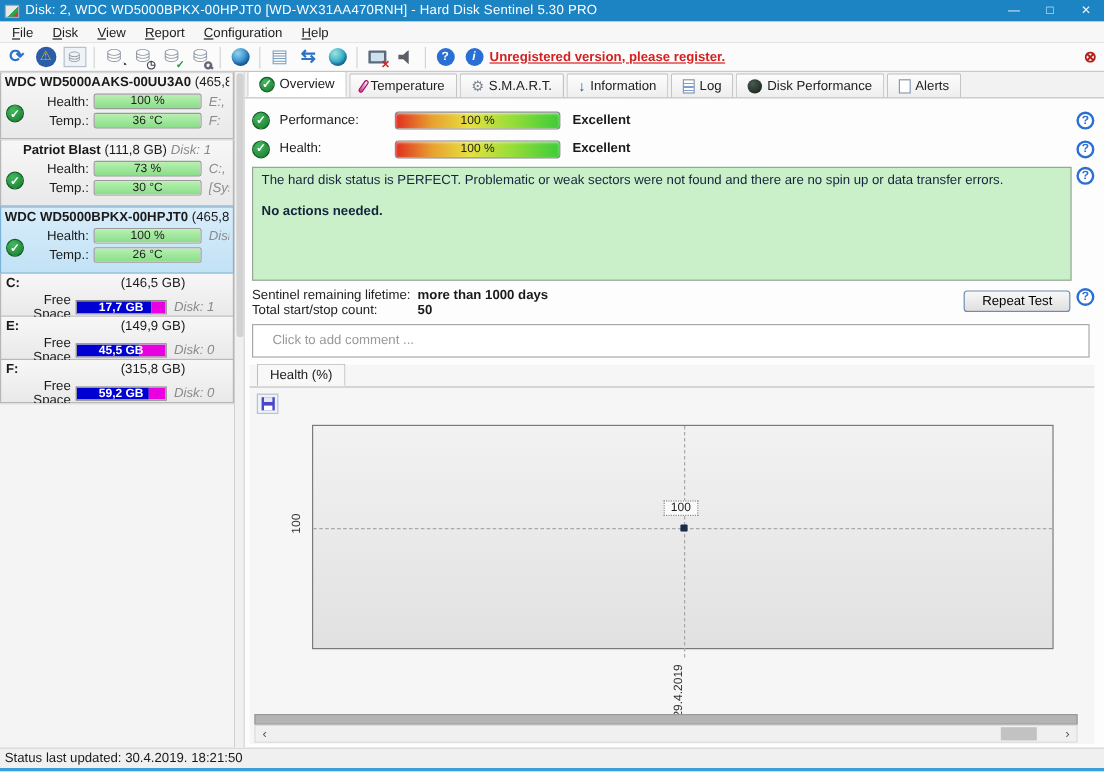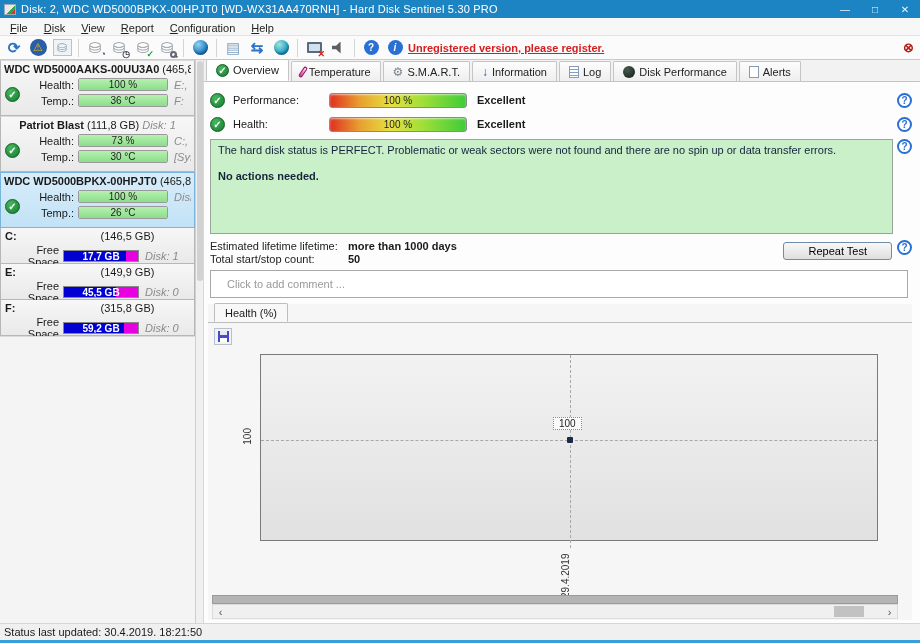--- a/index.html
+++ b/index.html
@@ -95,21 +95,21 @@
 
   .status-wrap { display:flex; align-items:flex-start; margin:5px 0 3px 2px; gap:4px; }
   .status-box { flex:1; height:95px; background:#c9f0c9; border:1px solid #9aa59a; padding:4px 7px; color:#16233c; }
   .status-box .action { font-weight:bold; margin-top:14px; }
 
   .stats-row { display:flex; margin:6px 0 0 2px; }
   .stats { flex:1; }
   .stat-line { display:flex; line-height:13px; }
   .stat-lab { width:138px; color:#222; }
   .stat-val { font-weight:bold; }
-  .repeat-btn { height:18px; padding:0 24px; border:1px solid #6f8cab; border-radius:3px; background:linear-gradient(#f8f8f8,#dfdfdf); font-size:11px; margin-right:5px; margin-top:2px; }
+  .repeat-btn { height:18px; padding:0 14px; border:1px solid #6f8cab; border-radius:3px; background:linear-gradient(#f8f8f8,#dfdfdf); font-size:11px; margin-right:5px; margin-top:2px; }
   .stats-right { display:flex; align-items:flex-start; }
 
   .comment-input { width:calc(100% - 6px); margin:4px 0 0 2px; height:28px; border:1px solid #a8a8a8; font-family:"Liberation Sans",sans-serif; font-size:11px; color:#333; padding:1px 16px; background:#fff; }
   .comment-input::placeholder { color:#999; }
 
   
   .chart-area { position:relative; margin-top:6px; height:316px; background:#f6f6f6; }
   .chart-tabrow { height:19px; border-bottom:1px solid #bdbdbd; display:flex; align-items:flex-end; padding-left:6px; }
   .chart-tab { height:19px; padding:0 10px; border:1px solid #bdbdbd; border-bottom:1px solid #f6f6f6; border-radius:2px 2px 0 0; background:#f8f8f8; display:flex; align-items:center; }
   .save-btn { position:absolute; left:6px; top:24px; width:18px; height:17px; border:1px solid #b9c2cc; background:#eef3f8; display:flex; align-items:center; justify-content:center; }
@@ -398,21 +398,21 @@
           <div class="status-box">
             <div>The hard disk status is PERFECT. Problematic or weak sectors were not found and there are no spin up or data transfer errors.</div>
             <div class="action">No actions needed.</div>
           </div>
           <span class="qicon">?</span>
         </div>
 
         <div class="stats-row">
           <div class="stats">
             <div class="stat-line">
-                <span class="stat-lab">Estimated lifetime lifetime:</span>
+                <span class="stat-lab">Sentinel remaining lifetime:</span>
                 <span class="stat-val">more than 1000 days</span>
               </div>
             <div class="stat-line">
                 <span class="stat-lab">Total start/stop count:</span>
                 <span class="stat-val">50</span>
               </div>
           </div>
           <div class="stats-right">
             <button class="repeat-btn">Repeat Test</button>
             <span class="qicon">?</span>

